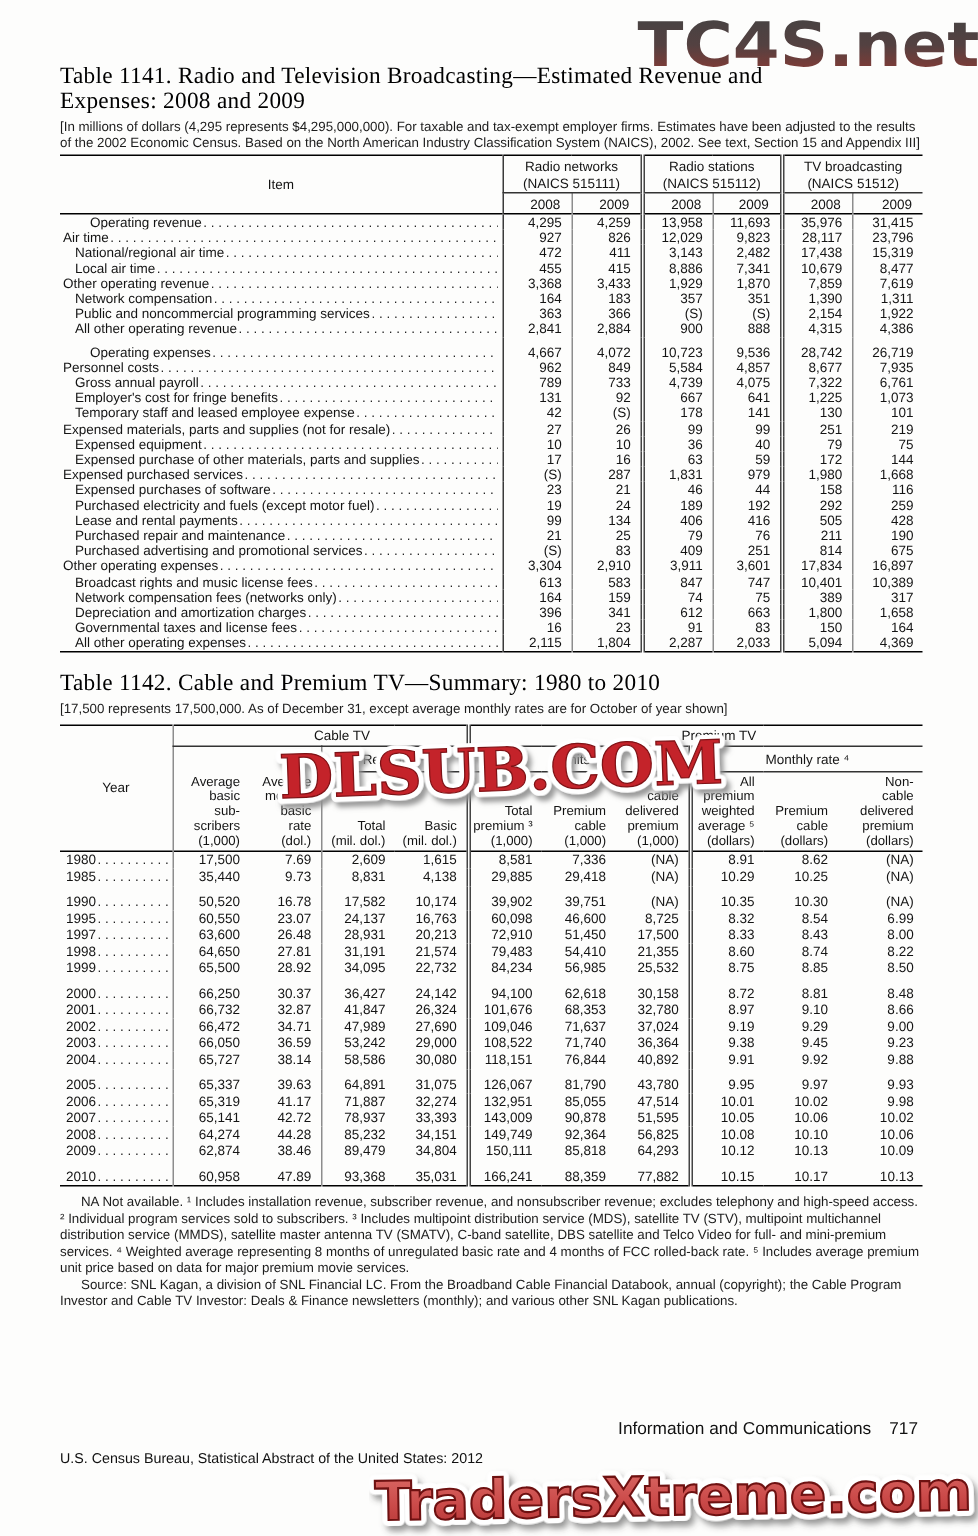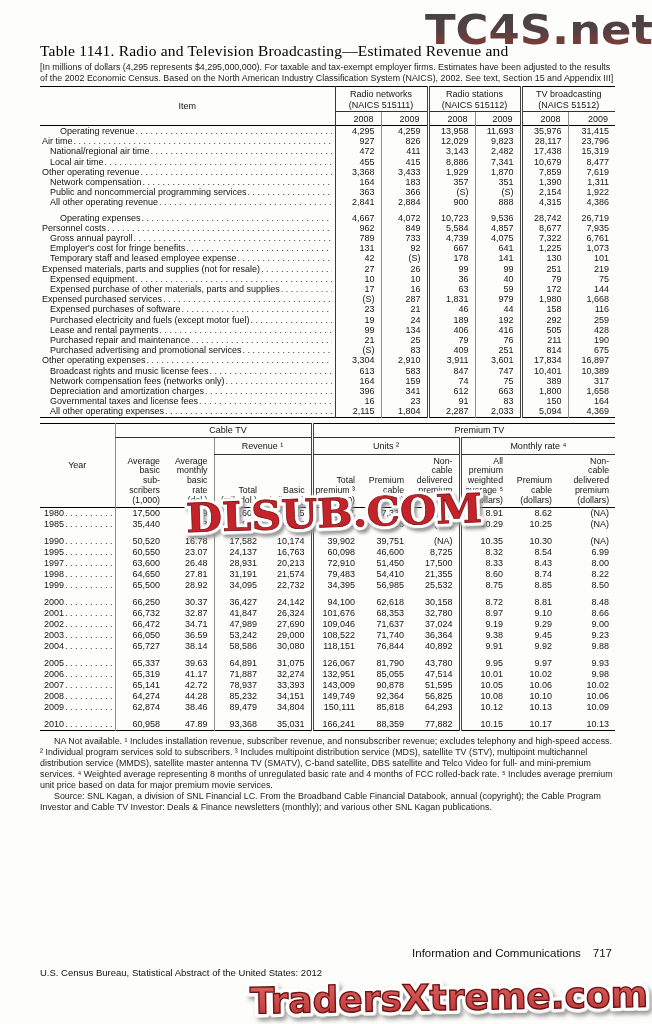--- a/index.html
+++ b/index.html
@@ -65,20 +65,21 @@
   .wm-mid{left:180px;top:482px;}
   .wm-bot{left:246px;top:970px;}
 </style>
 </head>
 <body>
 
 <div class="content">
 
   <div class="tbl-title">
     <div>Table 1141. Radio and Television Broadcasting—Estimated Revenue and</div>
+    <div>Expenses: 2008 and 2009</div>
   </div>
   <div class="headnote">[In millions of dollars (4,295 represents $4,295,000,000). For taxable and tax-exempt employer firms. Estimates have been adjusted to the results of the 2002 Economic Census. Based on the North American Industry Classification System (NAICS), 2002. See text, Section 15 and Appendix III]</div>
 
   <table class="t1141">
     <colgroup>
       <col style="width:295px">
         <col style="width:46px">
         <col style="width:47px">
       <col style="width:47px">
         <col style="width:46px">
@@ -502,20 +503,22 @@
           <td class="num bT">2,033</td>
           <td class="num bD">5,094</td>
           <td class="num bT">4,369</td>
         </tr>
       </tbody>
   </table>
 
   <div class="footnotes">
   </div>
 
+  <div class="tbl-title tbl-title2">Table 1142. Cable and Premium TV—Summary: 1980 to 2010</div>
+  <div class="headnote">[17,500 represents 17,500,000. As of December 31, except average monthly rates are for October of year shown]</div>
 
   <table class="t1142">
     <colgroup>
       <col style="width:75px">
         <col style="width:51px">
         <col style="width:48px">
         <col style="width:49px">
       <col style="width:49px">
         <col style="width:49px">
         <col style="width:49px">
@@ -690,21 +693,21 @@
           <td class="yearc">
             <span class="wrap">
               <span class="lbl">1999</span>
               <span class="dots"></span>
             </span>
           </td>
           <td class="num bT">65,500</td>
           <td class="num ">28.92</td>
           <td class="num bT">34,095</td>
           <td class="num ">22,732</td>
-          <td class="num bD">34,395</td>
+          <td class="num bD">84,234</td>
           <td class="num ">56,985</td>
           <td class="num ">25,532</td>
           <td class="num bD">8.75</td>
           <td class="num ">8.85</td>
           <td class="num ">8.50</td>
         </tr>
         <tr class="gap">
           <td class="yearc">
             <span class="wrap">
               <span class="lbl">2000</span>

